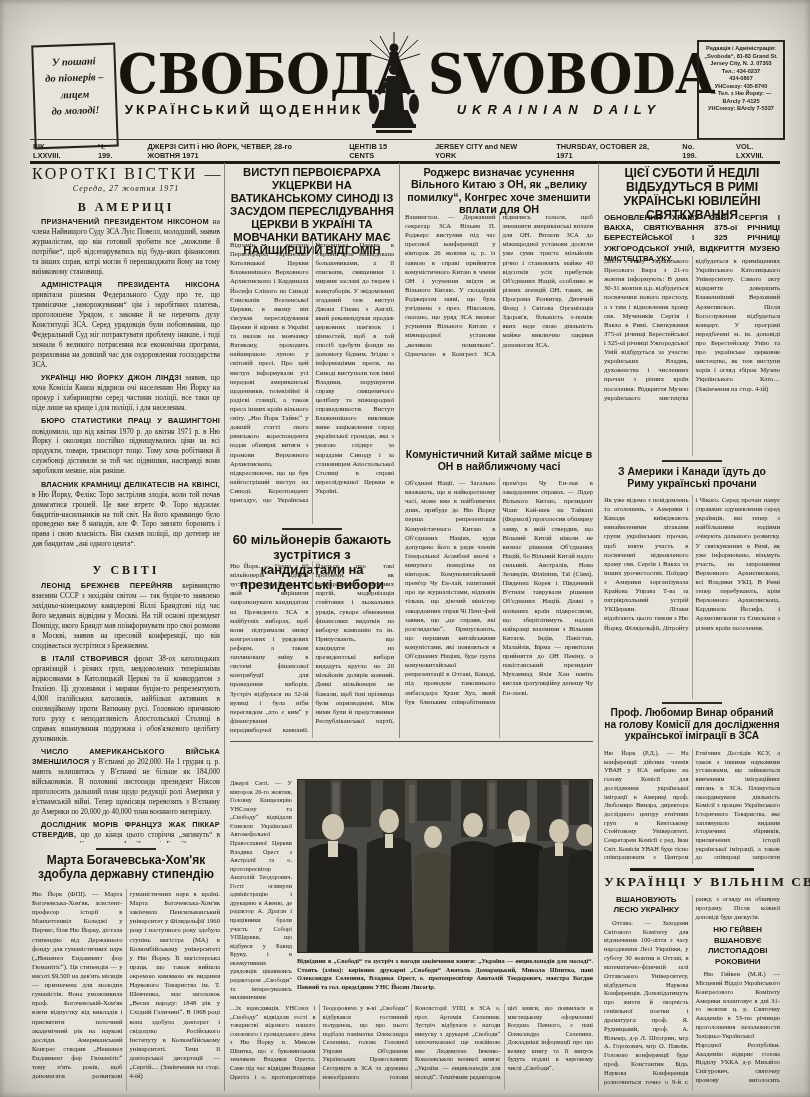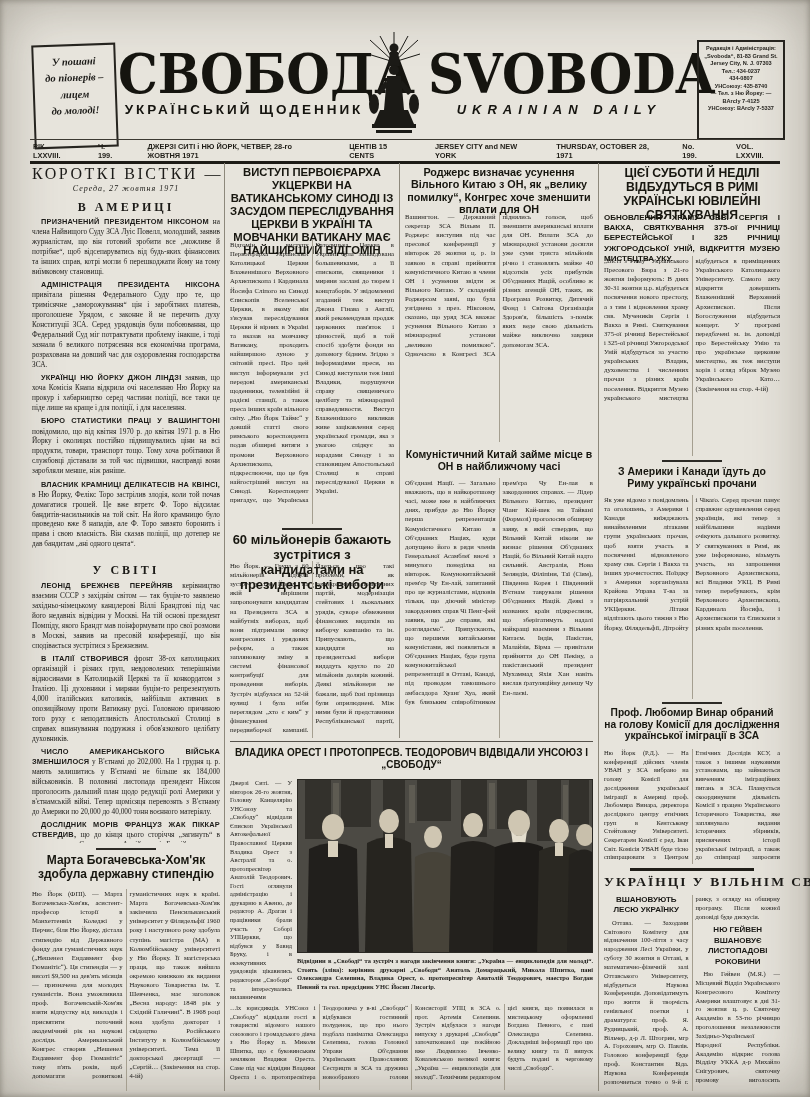--- a/index.html
+++ b/index.html
@@ -179,21 +179,20 @@
   <div class="abs banner" style="left:604px;top:874px;width:176px;">УКРАЇНЦІ У ВІЛЬНІМ СВІТІ</div>
 
   <div class="abs bt cols2" style="left:604px;top:895px;width:176px;height:196px;font-size:6.5px;">
     <div class="subhead4">ВШАНОВУЮТЬ ЛЕСЮ УКРАЇНКУ</div>
     <p class="fwp">Оттава. — Заходами Світового Комітету для відзначення 100-ліття з часу народження Лесі Українки, у суботу 30 жовтня в Оттаві, в математично-фізичній залі Оттавського Університету, відбудеться Наукова Конференція. Доповідатимуть про життя й творчість геніяльної поетки і драматурга: проф. Я. Рудницький, проф. А. Вільчер, д-р Л. Штогрин, мгр А. Горохович, мгр О. Павлів. Головою конференції буде проф. Константин Біда. Наукова Конференція розпочнеться точно о 9-й г. ранку, з огляду на обширну програму. Після кожної доповіді буде дискусія.</p>
     <div class="subhead4">НЮ ГЕЙВЕН ВШАНОВУЄ ЛИСТОПАДОВІ РОКОВИНИ</div>
     <p class="fwp">Ню Гейвен (М.Я.) — Місцевий Відділ Українського Конгресового Комітету Америки влаштовує в дні 31-го жовтня ц. р. Святочну Академію в 53-тю річницю проголошення незалежности Західньо-Української Народної Республіки. Академію відкриє голова Відділу УККА д-р Михайло Снігурович, святочну промову виголосить екзекутивний директор УККА мгр Іван Базарко. Мистецька частина, у виконанні української молоді.</p>
   </div>
 
   <div class="hline" style="left:230px;top:741px;width:363px;"></div>
-  <div class="abs hl" style="left:230px;top:747px;width:363px;font-size:10px;">ВЛАДИКА ОРЕСТ І ПРОТОПРЕСВ. ТЕОДОРОВИЧ ВІДВІДАЛИ УНСОЮЗ І „СВОБОДУ“</div>
 
   <div class="abs bt" style="left:230px;top:779px;width:62px;height:220px;font-size:6.3px;">Джерзі Ситі. — У вівторок 26-го жовтня, Головну Канцелярію УНСоюзу та „Свободу“ відвідали Єпископ Української Автокефальної Православної Церкви Владика Орест з Австралії та о. протопресвітер Анатолій Теодорович. Гості оглянули адміністрацію і друкарню в Авеню, де редактор А. Драган і працівники брали участь у Соборі УПЦеркви, що відбувся у Бавнд Бруку, і в екзекутивних урядовців цікавились редактором „Свободи“ та інтересувались видавничими плянами, як можливостями дальшого розвитку видань, так і працею в самій редакції. На окрему увагу заслуговували б успіхи видавничих заходів, що їх тут доложено.</div>
 
   <svg class="abs" style="left:297px;top:779px;" width="296" height="174" viewBox="0 0 296 174" preserveAspectRatio="none">
     <rect width="296" height="174" fill="#4c4a44"></rect>
     <g fill="#33312c">
       <rect x="8" y="0" width="26" height="60"></rect>
         <rect x="44" y="0" width="30" height="48"></rect>
       <rect x="86" y="0" width="22" height="66"></rect>
         <rect x="120" y="0" width="34" height="42"></rect>

